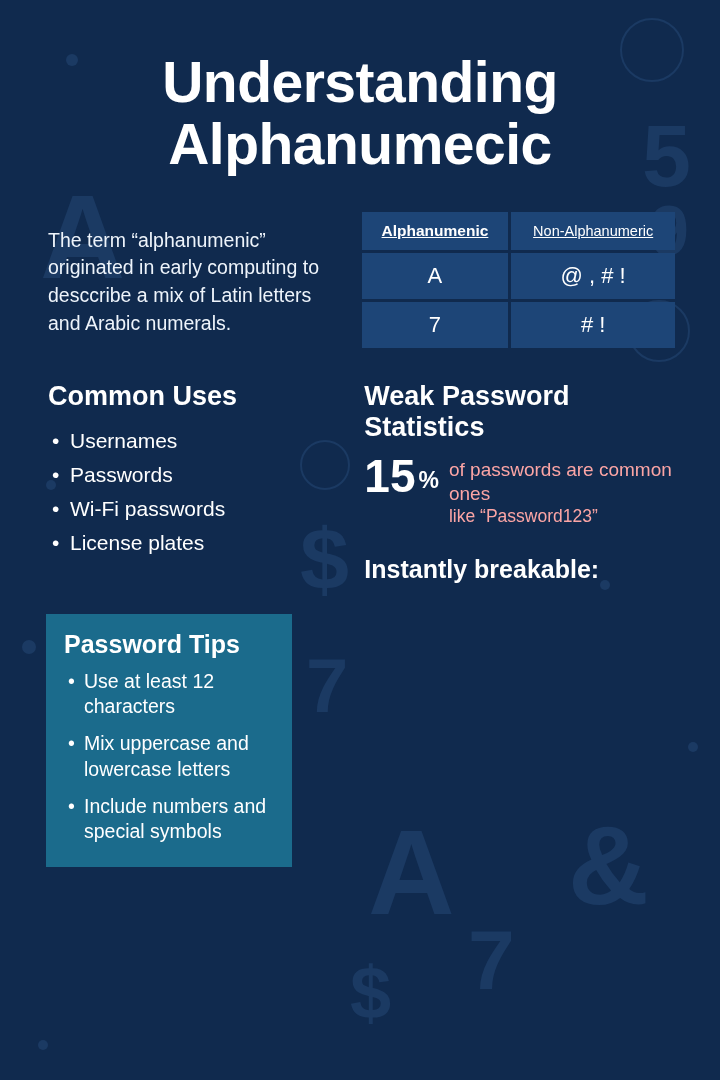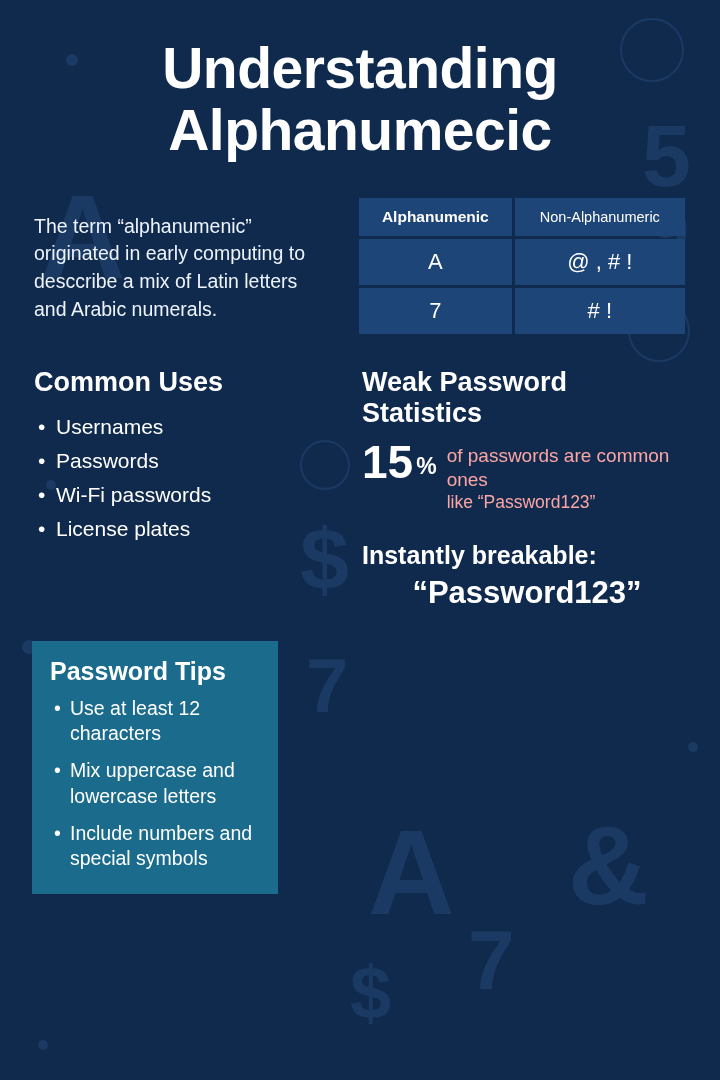--- a/index.html
+++ b/index.html
@@ -43,21 +43,21 @@
   }
   .bg-dot {
     position: absolute;
     border-radius: 50%;
     background: #1b3a63;
   }
 
   .content {
     position: relative;
     z-index: 3;
-    padding: 0;
+    padding: 14px;
   }
 
   h1.title {
     margin: 0;
     padding: 38px 40px 0 40px;
     text-align: center;
     font-size: 57px;
     line-height: 1.08;
     font-weight: 700;
     letter-spacing: -0.5px;
@@ -91,20 +91,21 @@
     background: #1d4577;
     text-align: center;
     padding: 10px 4px;
     font-weight: 400;
   }
   .table th {
     font-size: 15.5px;
     color: #ffffff;
     background: #1d4577;
     font-weight: 700;
+    text-decoration: underline;
   }
   .table th.th-alt { font-weight: 400; font-size: 14.5px; }
   .table td {
     font-size: 22px;
     color: #ffffff;
     background: #1d4577;
   }
 
   .row-main {
     display: flex;
@@ -298,21 +299,20 @@
             <div class="stat-pct">%</div>
             <div class="stat-desc">
               <span>of passwords are common ones</span>
               <span class="small-italic">like “Password123”</span>
             </div>
           </div>
         </div>
 
         <div class="breakable">
           <div class="lead">Instantly breakable:</div>
-          <div class="pwd">“Password123”</div>
         </div>
       </div>
     </div>
 
     <div class="tips-card">
       <h3>Password Tips</h3>
       <ul>
         <li>Use at least 12 characters</li>
         <li>Mix uppercase and lowercase letters</li>
         <li>Include numbers and special symbols</li>

